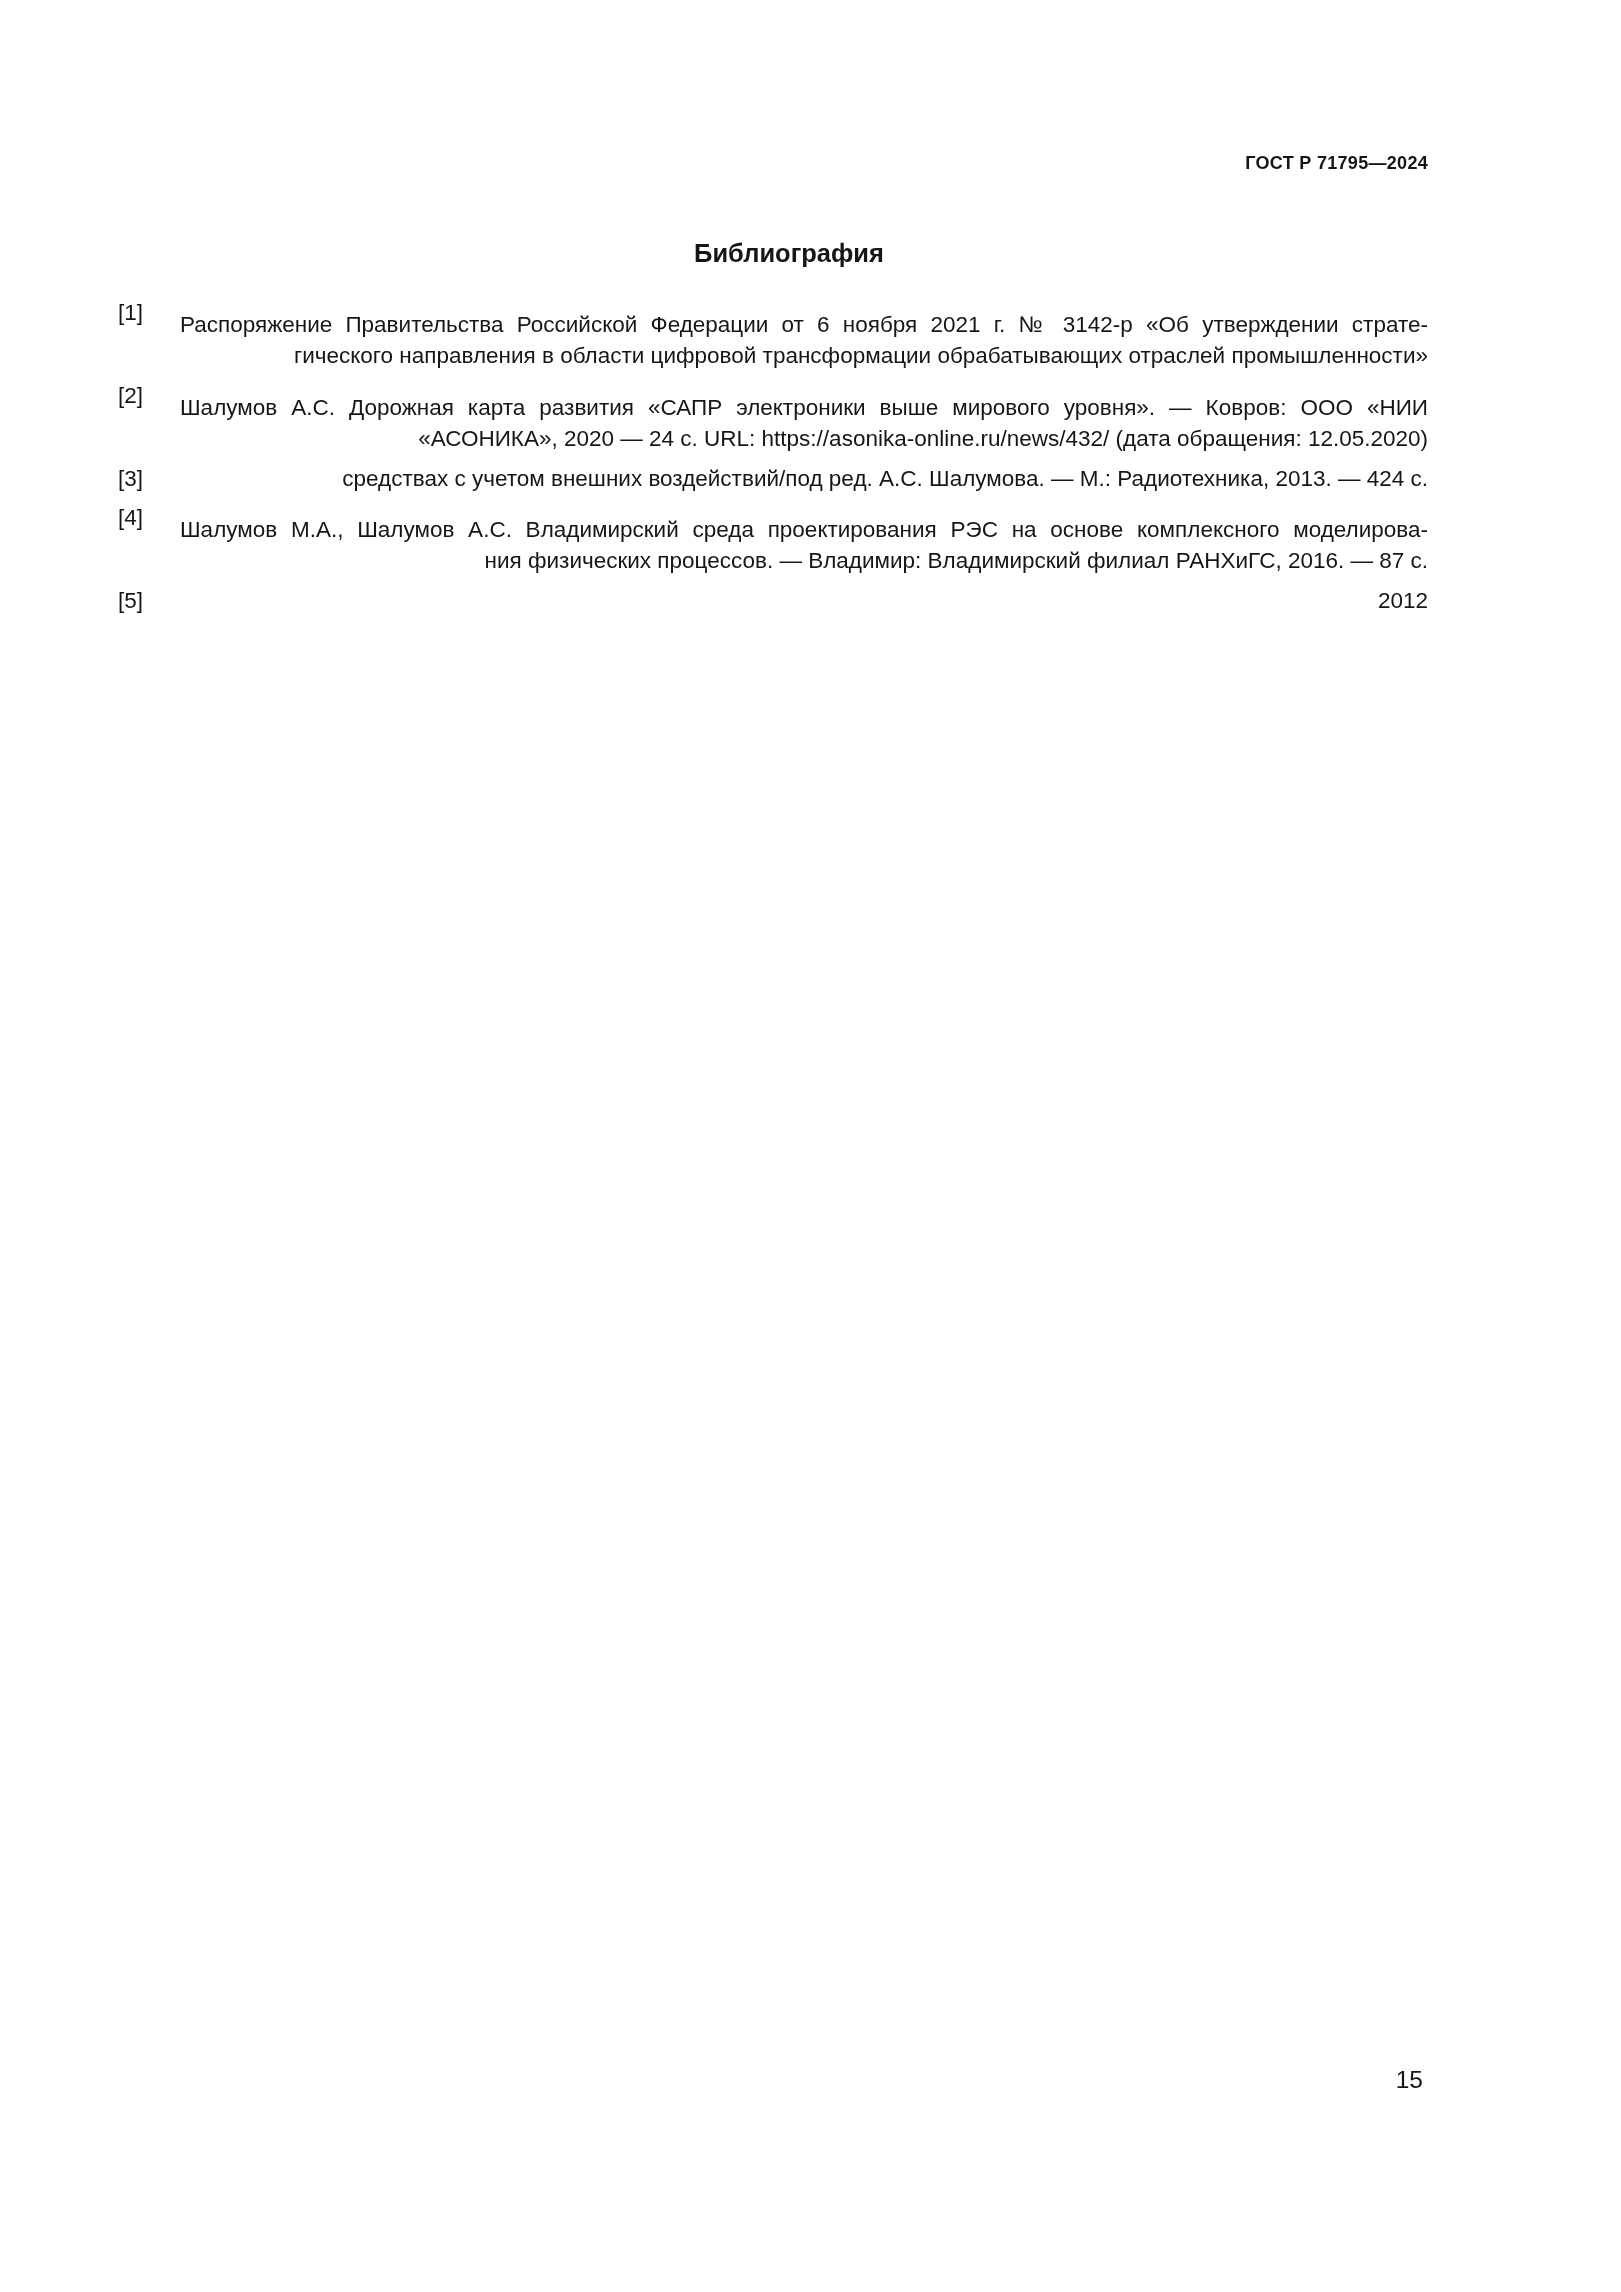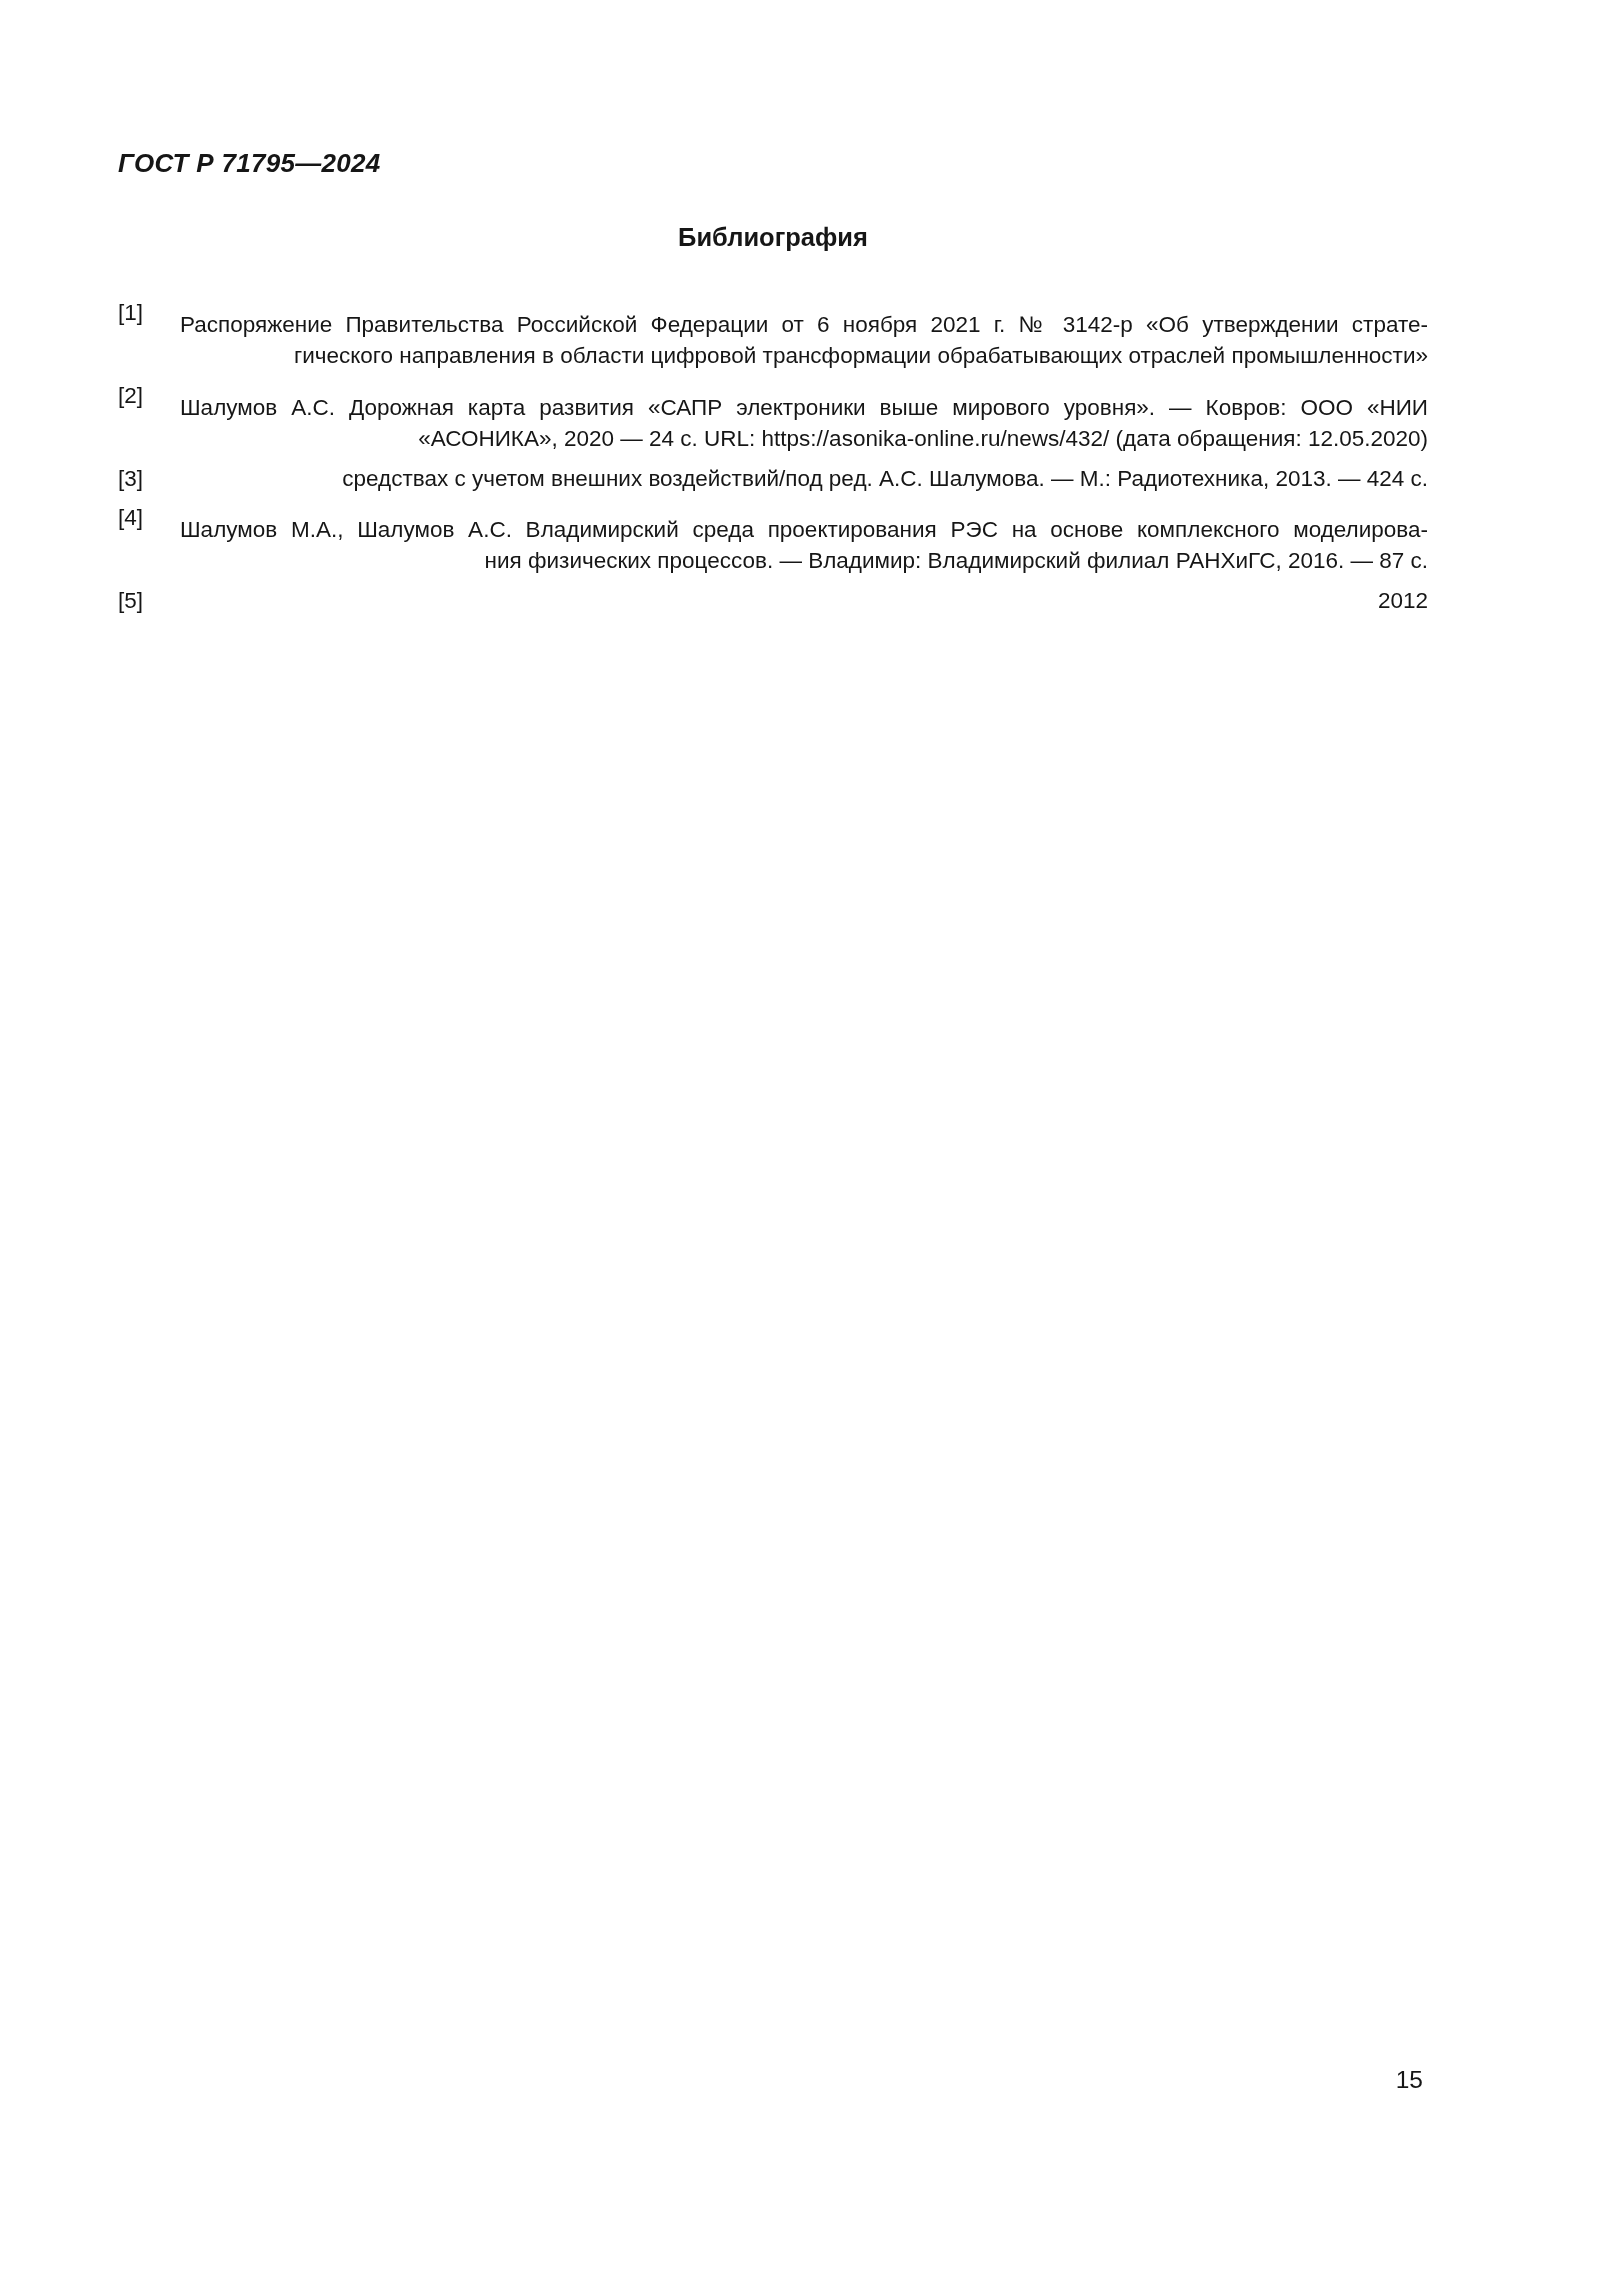--- a/index.html
+++ b/index.html
@@ -15,32 +15,32 @@
     font-family: "Liberation Sans", "DejaVu Sans", sans-serif;
     color: #161616;
     margin: 0 auto;
     overflow: hidden;
   }
   .doc-code {
     position: absolute;
     top: 147px;
     left: 118px;
     width: 1310px;
-    font-size: 26px;
+    text-align: right;
+    font-size: 18px;
     font-weight: 700;
     line-height: 33px;
     letter-spacing: 0.3px;
-    font-style: italic;
   }
   .bib-title {
     position: absolute;
     top: 220px;
     left: 118px;
     width: 1310px;
-    margin: 0;
+    margin: 16px;
     text-align: center;
     font-size: 25.5px;
     font-weight: 700;
     line-height: 35px;
   }
   .bib-list {
     position: absolute;
     top: 297px;
     left: 118px;
     width: 1310px;

